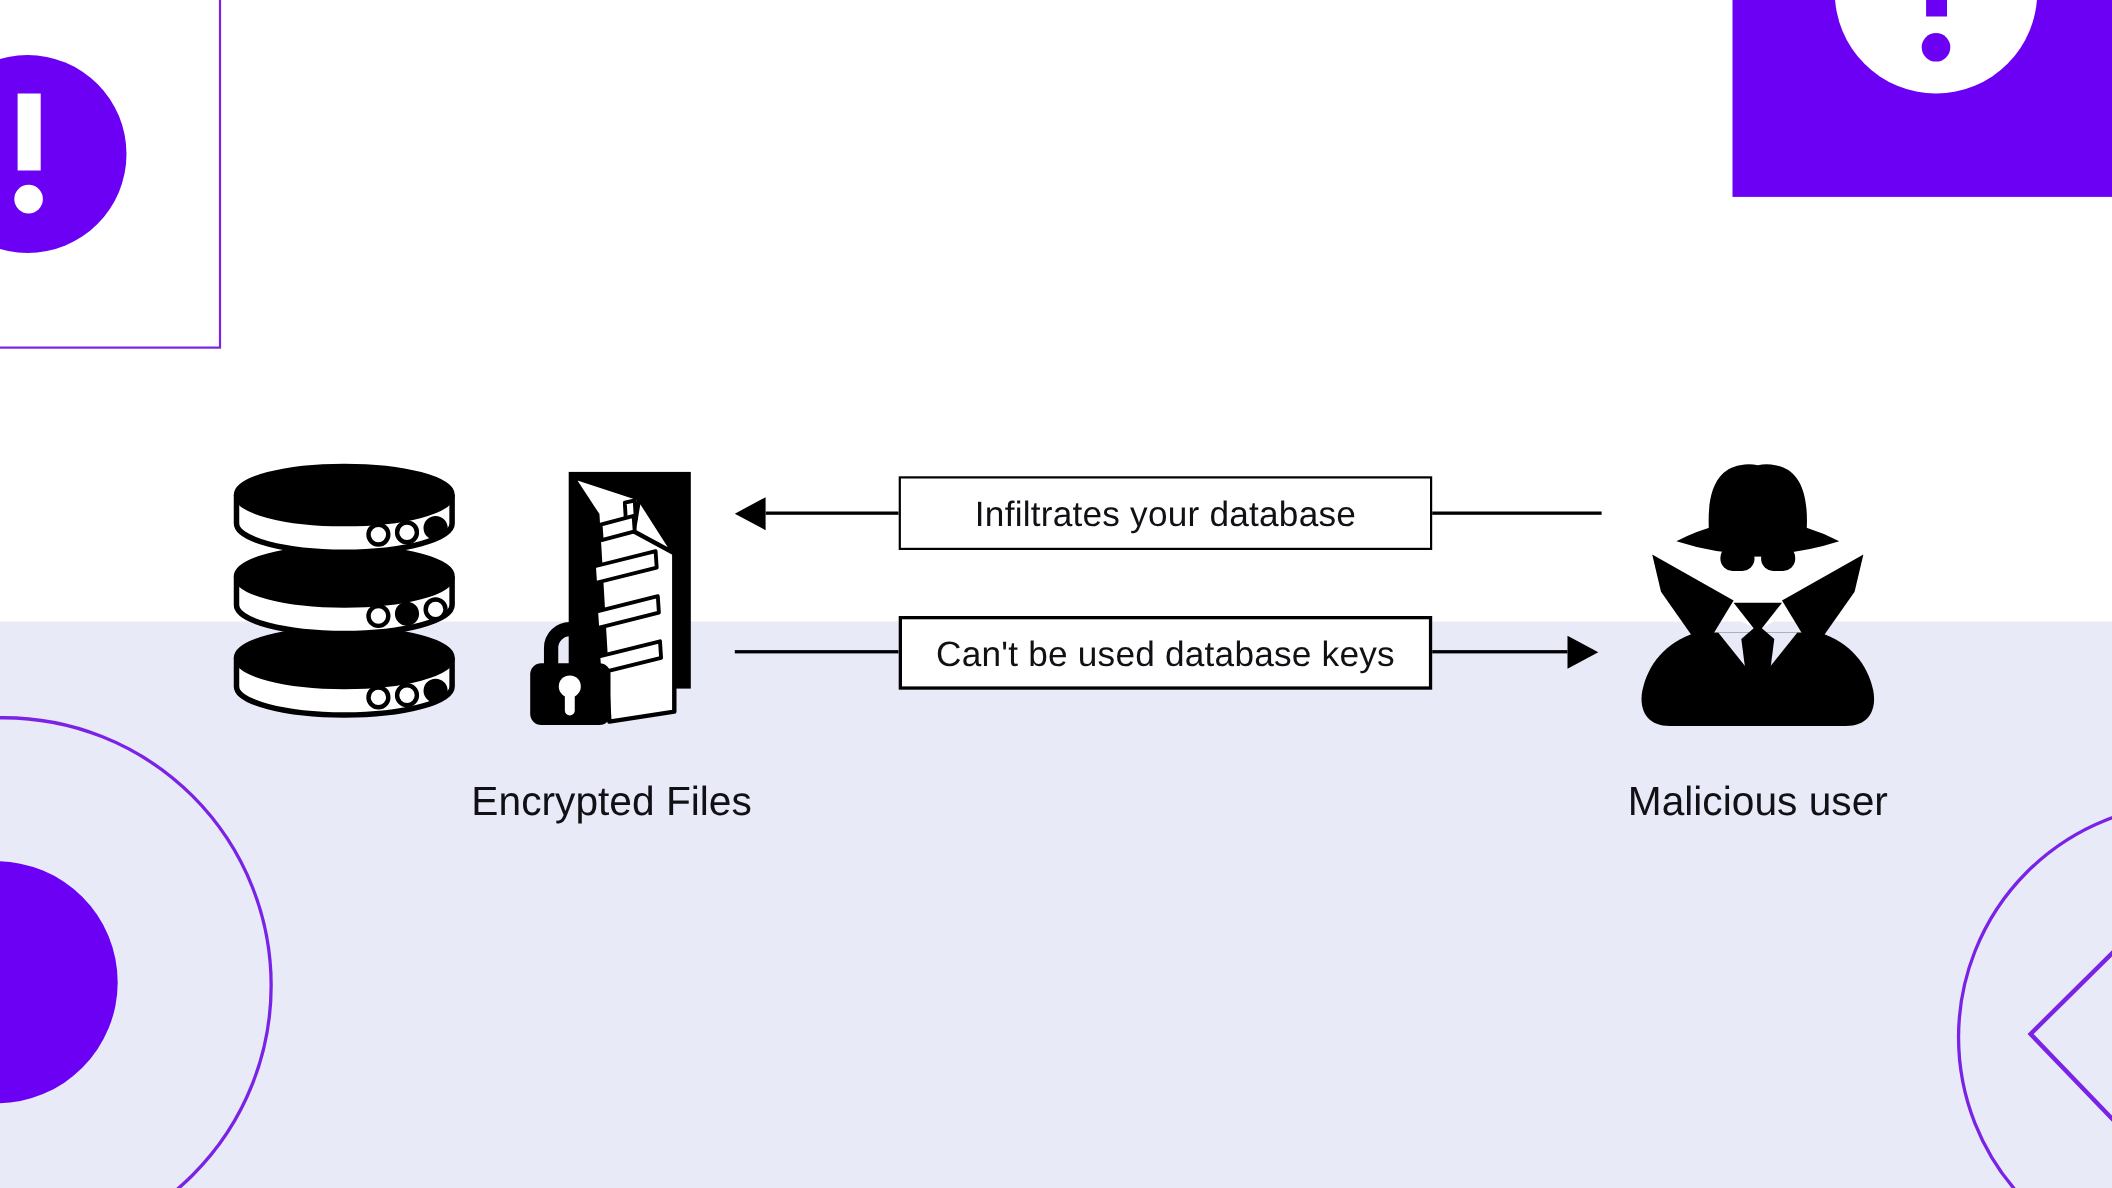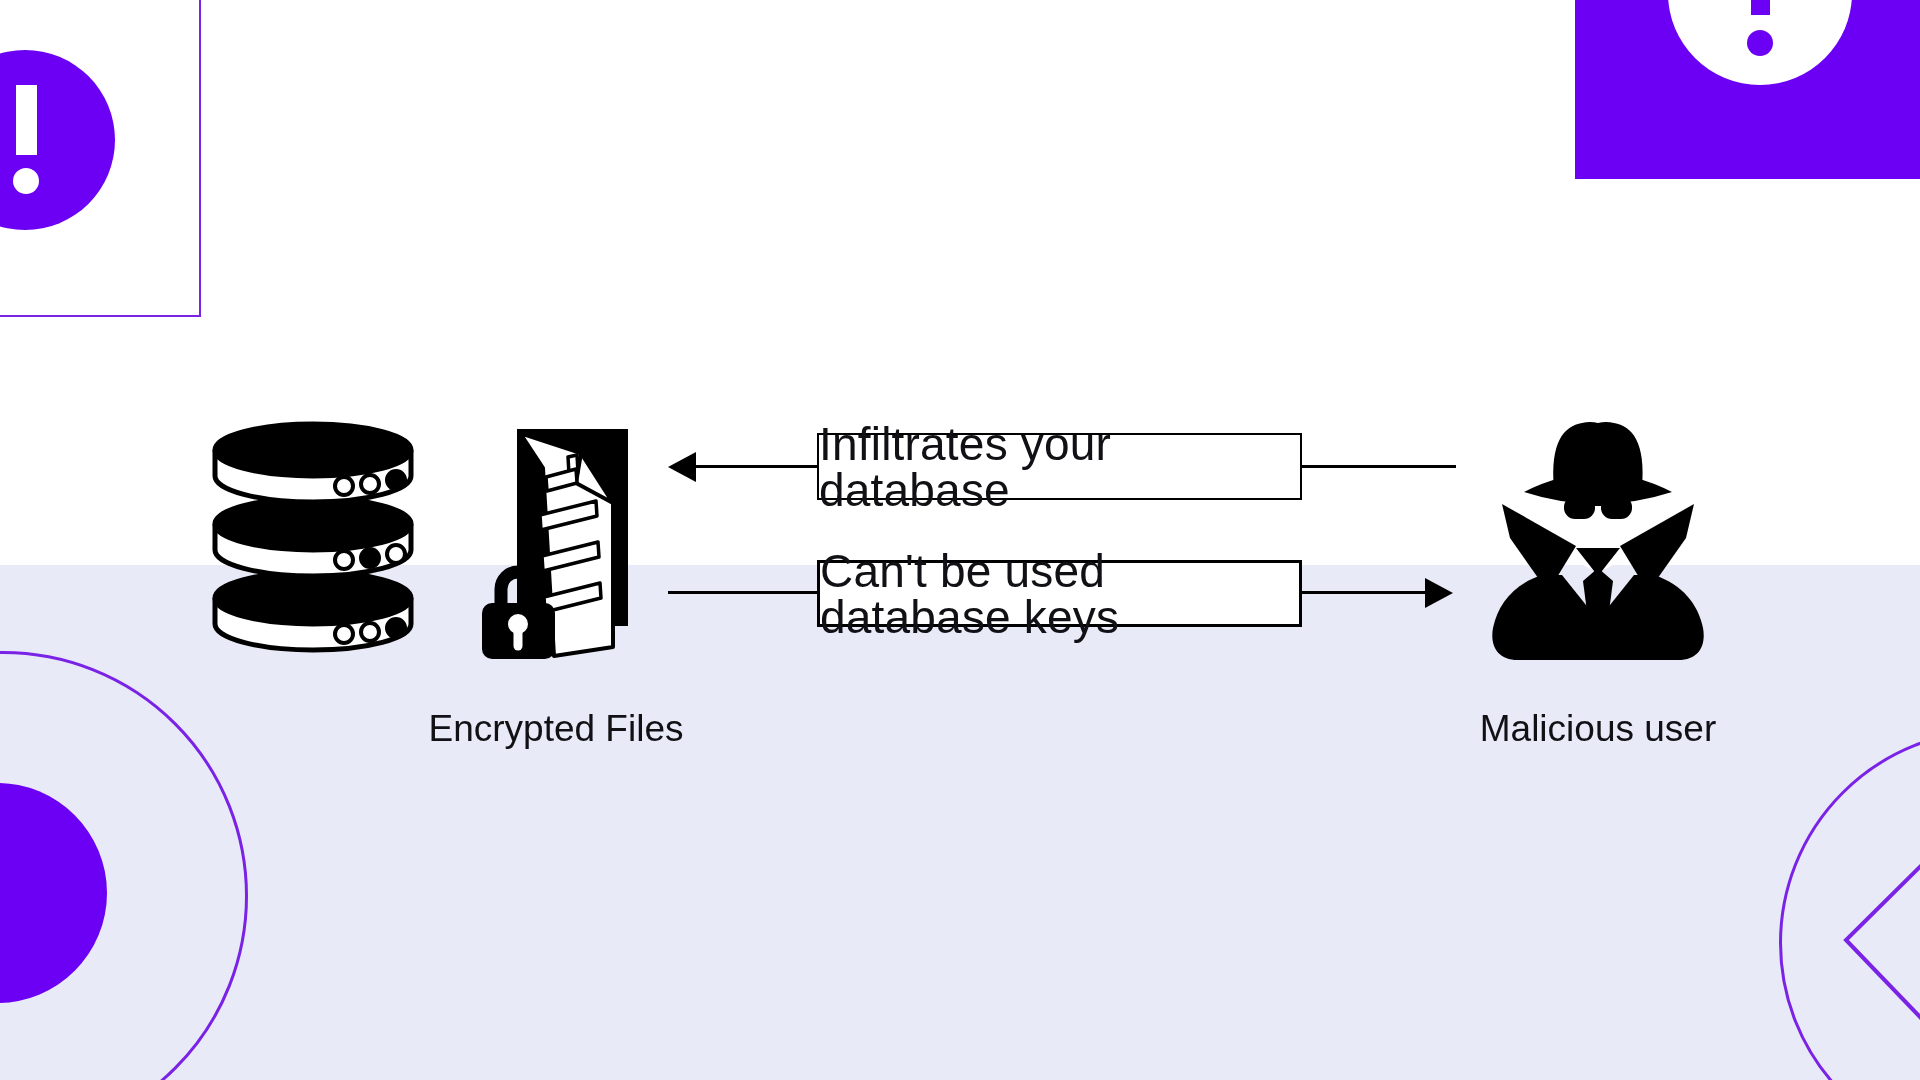--- a/index.html
+++ b/index.html
@@ -28,21 +28,21 @@
   .badge-tr-circle{left:1668px;top:-99px;width:184px;height:184px;background:#ffffff;}
   .excl-bar-tr{left:1751px;top:-45px;width:19px;height:60px;background:var(--accent);}
   .excl-dot-tr{left:1747px;top:30px;width:26px;height:26px;background:var(--accent);}
   .ring-bl{left:-242px;top:651px;width:484px;height:484px;border:3px solid var(--accent-stroke);background:transparent;}
   .disc-bl{left:-113px;top:783px;width:220px;height:220px;background:var(--accent);}
   .ring-br{left:1779px;top:729px;width:422px;height:422px;border:3px solid var(--accent-stroke);background:transparent;}
   .chevron-br{left:1840px;top:840px;}
   
   .conn-box{
     background:#ffffff;display:flex;align-items:center;justify-content:center;
-    font-size:46px;line-height:1;letter-spacing:0.2px;box-sizing:border-box;
+    font-size:32px;line-height:1;letter-spacing:0.2px;box-sizing:border-box;
   }
   .conn-box-top{left:817px;top:433px;width:485px;height:67px;border:2px solid #000;}
   .conn-box-bottom{left:817px;top:560px;width:485px;height:67px;border:3px solid #000;}
   .hline{height:3px;background:#000;}
   .line-top-left{left:696px;top:465px;width:121px;}
   .line-top-right{left:1302px;top:465px;width:154px;}
   .line-bottom-left{left:668px;top:591px;width:149px;}
   .line-bottom-right{left:1302px;top:591px;width:123px;}
   .arrowhead{width:0;height:0;border-top:15px solid transparent;border-bottom:15px solid transparent;}
   .arrow-left{left:668px;top:452px;border-right:28px solid #000;}

